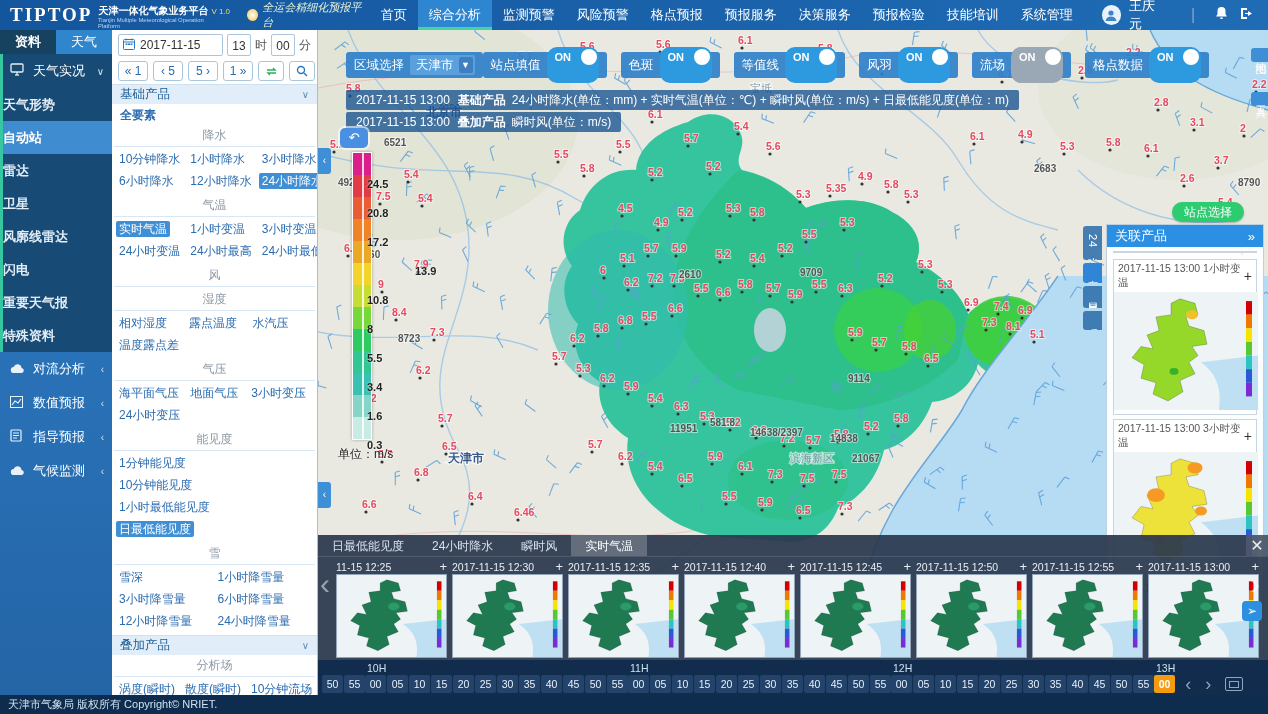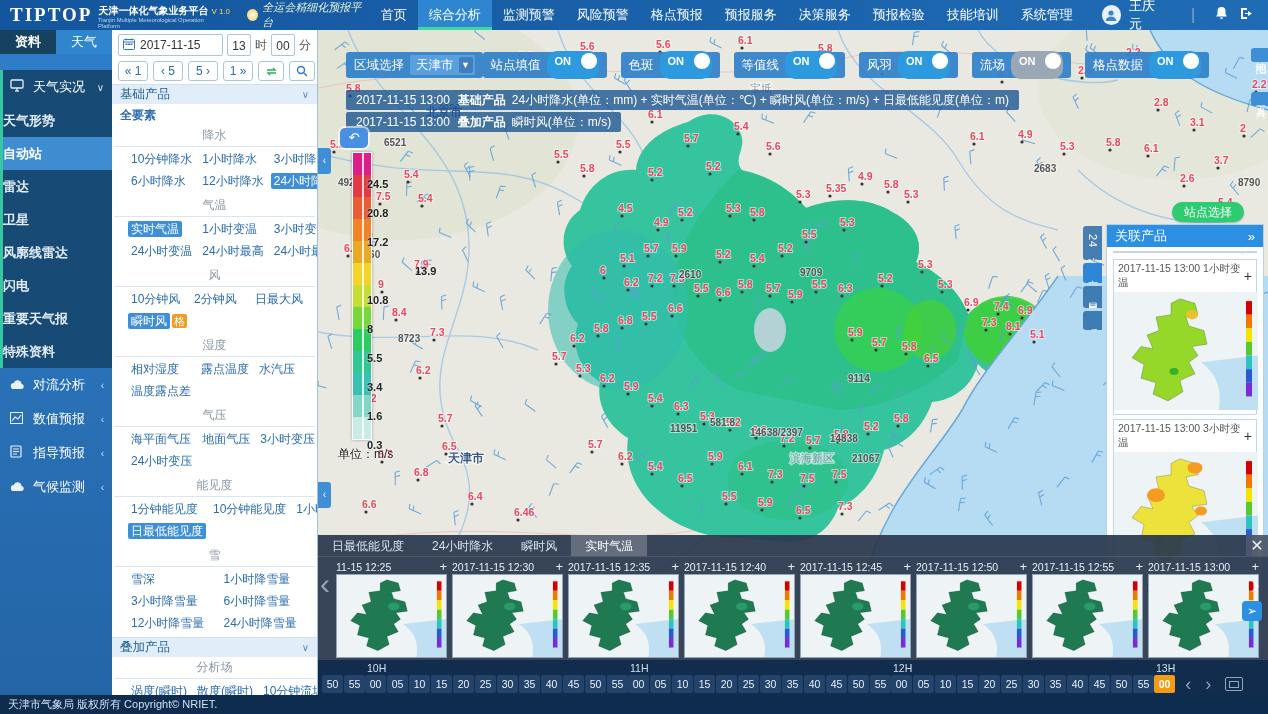--- a/index.html
+++ b/index.html
@@ -23,21 +23,21 @@
   .sep{color:#7fa8cf;margin:0 14px;}
   .tico{width:26px;text-align:center;cursor:pointer;}
 
   .body{flex:1;display:flex;min-height:0;}
 
   
   .sidebar{width:112px;flex:0 0 112px;background:linear-gradient(#2f7ec9,#2465a6);color:#fff;display:flex;flex-direction:column;}
   .side-tabs{display:flex;height:24px;flex:0 0 24px;}
   .side-tab{flex:1;text-align:center;line-height:24px;font-size:13px;background:#2f86cc;cursor:pointer;}
   .side-tab.active{background:#16425f;font-weight:bold;}
-  .menu{flex:1;overflow:hidden;font-size:13px;margin-top:16px;}
+  .menu{flex:1;overflow:hidden;font-size:13px;}
   .mgroup-h{height:34px;display:flex;align-items:center;padding:0 8px 0 10px;cursor:pointer;}
   .mgroup-h .gicon{width:16px;margin-right:7px;opacity:.9;flex:0 0 16px;}
   .mgroup-h .chev{margin-left:auto;font-size:10px;color:#cfe2f2;}
   .mgroup.open{background:#174a74;border-left:3px solid #35c79f;}
   .mgroup.open .mgroup-h{padding-left:7px;}
   .mchild{height:33px;line-height:33px;color:#e2ecf6;cursor:pointer;font-weight:bold;}
   .mchild.active{background:#3f8cd0;color:#fff;}
 
   
   .ppanel{width:206px;flex:0 0 206px;background:#fff;border-right:1px solid #9cc2e2;overflow:hidden;font-size:12px;}
@@ -47,34 +47,34 @@
   .dt-num{width:24px;height:22px;border:1px solid #aac6de;border-radius:2px;text-align:center;line-height:22px;color:#333;}
   .dt-lab{color:#555;}
   .step-row{display:flex;align-items:center;padding:3px 6px;gap:5px;}
   .stp{height:20px;min-width:30px;padding:0 5px;border:1px solid #aac6de;border-radius:3px;color:#2b6cb0;display:flex;align-items:center;justify-content:center;gap:2px;cursor:pointer;background:#fff;}
   .stp.icon{min-width:26px;}
   .sec-h{height:20px;background:#e1eef9;color:#1d5e96;display:flex;align-items:center;padding:0 8px;font-size:12.5px;border-top:1px solid #cfe0ee;cursor:pointer;}
   .sec-h .chev{margin-left:auto;color:#5d8cb5;font-size:10px;}
   .all-link{color:#2b6cb0;font-weight:bold;padding:3px 8px 1px 8px;cursor:pointer;}
   .pgroup{padding:0 0 2px 0;}
   .pgroup-name{text-align:center;color:#8a97a5;padding:2px 0 2px 0;border-bottom:1px solid #d8e7f3;margin:0 2px;}
-  .pitems{display:grid;padding:4px 8px 3px 16px;row-gap:5px;column-gap:4px;}
+  .pitems{display:grid;padding:4px 8px 3px 4px;row-gap:5px;column-gap:4px;}
   .pitem{color:#2b6cb0;cursor:pointer;white-space:nowrap;}
   .pitem .lab{padding:1px 3px;border-radius:2px;}
   .pitem.sel .lab{background:#3f8fd6;color:#fff;}
   .pbadge{background:#f59a23;color:#fff;border-radius:2px;padding:1px 2px;margin-left:2px;font-size:11px;}
 
   
   .maparea{position:relative;flex:1;overflow:hidden;background:#e9e9e1;}
   .maparea svg.base{position:absolute;left:0;top:0;}
   .mtoolbar{position:absolute;left:28px;top:10px;display:flex;z-index:6;align-items:center;margin-top:12px;}
   .chip{display:flex;align-items:center;background:rgba(47,128,201,.92);border-radius:3px;color:#fff;font-size:12.5px;height:26px;padding:0 8px;gap:6px;}
   .rsel{background:#5aa0dc;border-radius:2px;height:20px;display:flex;align-items:center;padding:0 2px 0 6px;cursor:pointer;}
   .rsel .arr{background:#3f7fc0;height:16px;width:14px;margin-left:5px;border-radius:2px;text-align:center;font-size:9px;line-height:16px;}
-  .toggle{width:52px;height:28px;border-radius:10px;background:#2d9ae0;position:relative;cursor:pointer;flex:0 0 52px;}
+  .toggle{width:52px;height:36px;border-radius:10px;background:#2d9ae0;position:relative;cursor:pointer;flex:0 0 52px;}
   .toggle .on{position:absolute;left:8px;top:0;line-height:20px;font-size:11px;color:#fff;font-weight:bold;}
   .toggle .knob{position:absolute;right:2px;top:2px;width:16px;height:16px;border-radius:50%;background:#fff;}
   .toggle.gray{background:#9aa7b4;}
   .infobar{position:absolute;left:28px;z-index:5;background:rgba(23,82,144,.78);color:#fff;font-size:12px;height:20px;line-height:20px;padding:0 10px;white-space:nowrap;border-radius:2px;}
   .infobar b{font-weight:bold;margin:0 6px 0 8px;}
   .undo-btn{position:absolute;left:22px;top:98px;width:28px;height:20px;background:#4a90e2;border-radius:5px;color:#fff;text-align:center;line-height:19px;font-size:13px;z-index:5;cursor:pointer;box-shadow:0 0 0 2px rgba(255,255,255,.6);}
   .legend{position:absolute;left:34px;top:122px;z-index:4;}
   .legend .bar{width:20px;border:1px solid #fff;box-shadow:0 0 3px rgba(0,0,0,.3);position:relative;}
   .legend .seg{width:100%;height:22px;}
   .legend .midline{position:absolute;left:9px;top:0;bottom:0;width:2px;background:rgba(255,255,255,.8);}
@@ -310,26 +310,20 @@
               <span class="pitem sel"><span class="lab">实时气温</span></span>
               <span class="pitem"><span class="lab">1小时变温</span></span>
               <span class="pitem"><span class="lab">3小时变温</span></span>
               <span class="pitem"><span class="lab">24小时变温</span></span>
               <span class="pitem"><span class="lab">24小时最高</span></span>
               <span class="pitem"><span class="lab">24小时最低</span></span>
             </div>
           </div>
           <div class="pgroup">
             <div class="pgroup-name">风</div>
-            <div class="pitems" style="grid-template-columns: repeat(3, 1fr);">
-              <span class="pitem"><span class="lab">10分钟风</span></span>
-              <span class="pitem"><span class="lab">2分钟风</span></span>
-              <span class="pitem"><span class="lab">日最大风</span></span>
-              <span class="pitem sel"><span class="lab">瞬时风</span><span class="pbadge">格</span></span>
-            </div>
           </div>
           <div class="pgroup">
             <div class="pgroup-name">湿度</div>
             <div class="pitems" style="grid-template-columns: repeat(3, 1fr);">
               <span class="pitem"><span class="lab">相对湿度</span></span>
               <span class="pitem"><span class="lab">露点温度</span></span>
               <span class="pitem"><span class="lab">水汽压</span></span>
               <span class="pitem"><span class="lab">温度露点差</span></span>
             </div>
           </div>
@@ -337,21 +331,21 @@
             <div class="pgroup-name">气压</div>
             <div class="pitems" style="grid-template-columns: repeat(3, 1fr);">
               <span class="pitem"><span class="lab">海平面气压</span></span>
               <span class="pitem"><span class="lab">地面气压</span></span>
               <span class="pitem"><span class="lab">3小时变压</span></span>
               <span class="pitem"><span class="lab">24小时变压</span></span>
             </div>
           </div>
           <div class="pgroup">
             <div class="pgroup-name">能见度</div>
-            <div class="pitems" style="grid-template-columns: repeat(3, 1fr);">
+            <div class="pitems" style="grid-template-columns: repeat(1, 1fr);">
               <span class="pitem"><span class="lab">1分钟能见度</span></span>
               <span class="pitem"><span class="lab">10分钟能见度</span></span>
               <span class="pitem"><span class="lab">1小时最低能见度</span></span>
               <span class="pitem sel"><span class="lab">日最低能见度</span></span>
             </div>
           </div>
           <div class="pgroup">
             <div class="pgroup-name">雪</div>
             <div class="pitems" style="grid-template-columns: repeat(2, 1fr);">
               <span class="pitem"><span class="lab">雪深</span></span>

